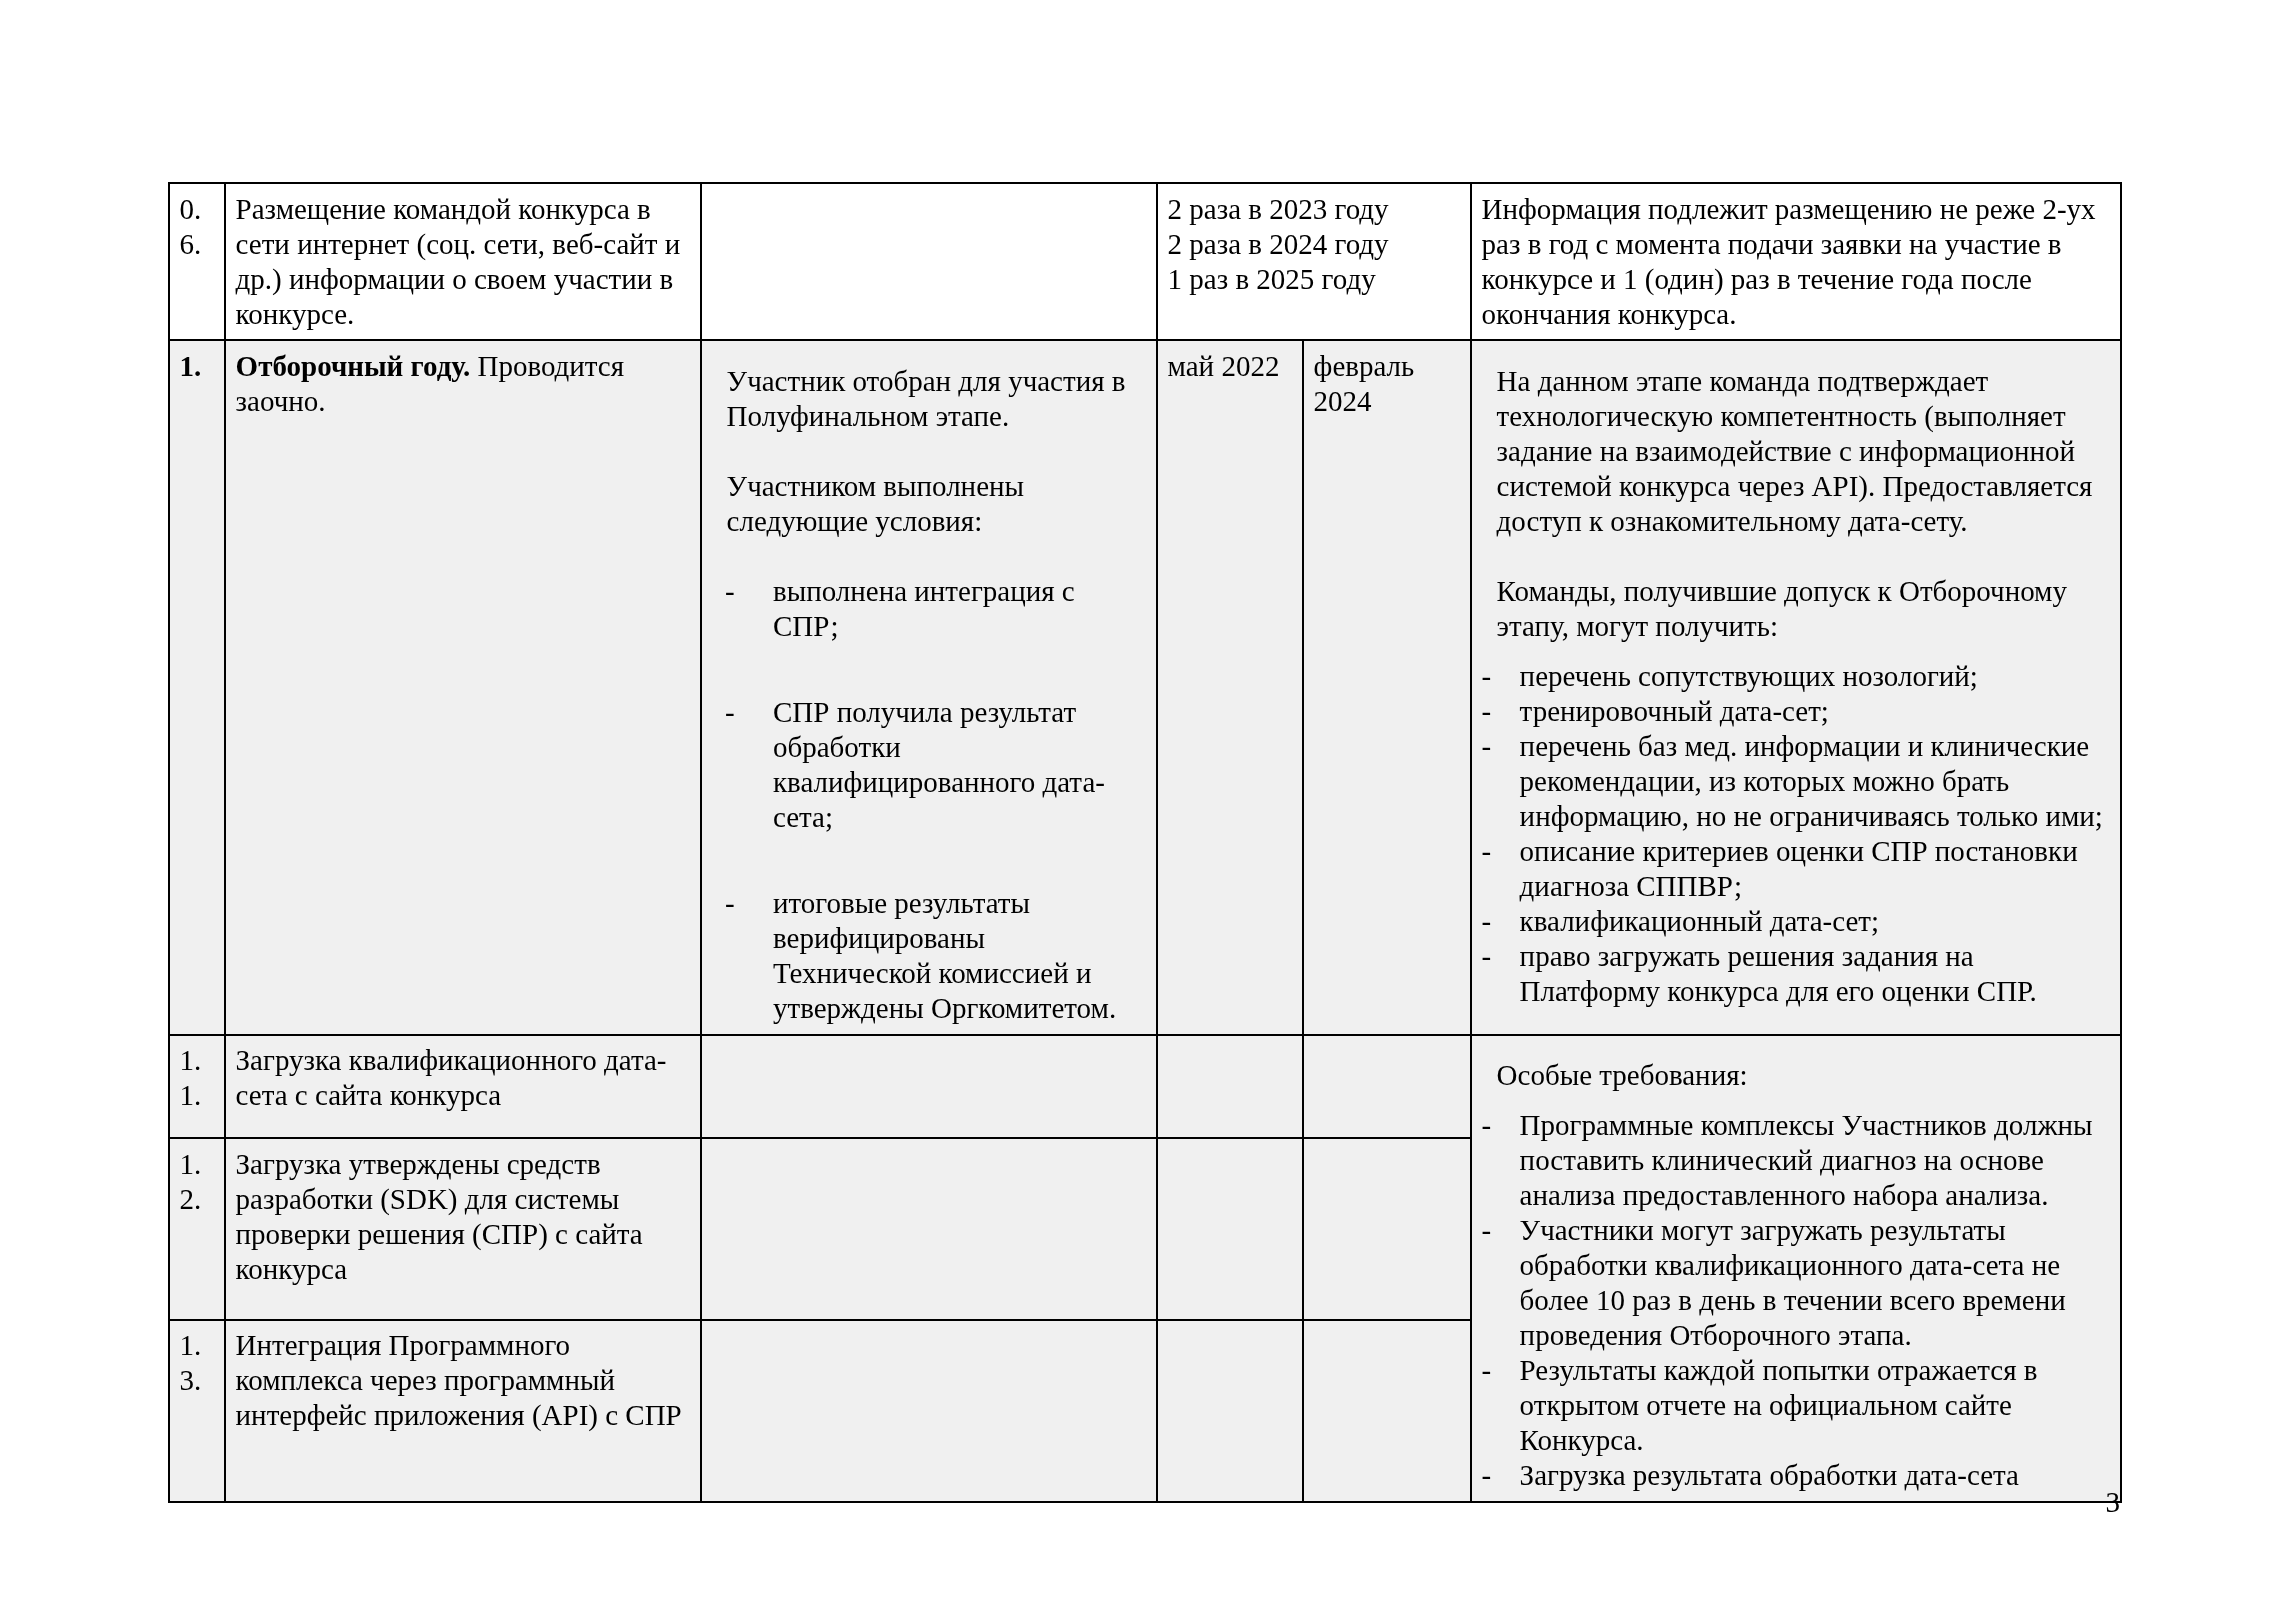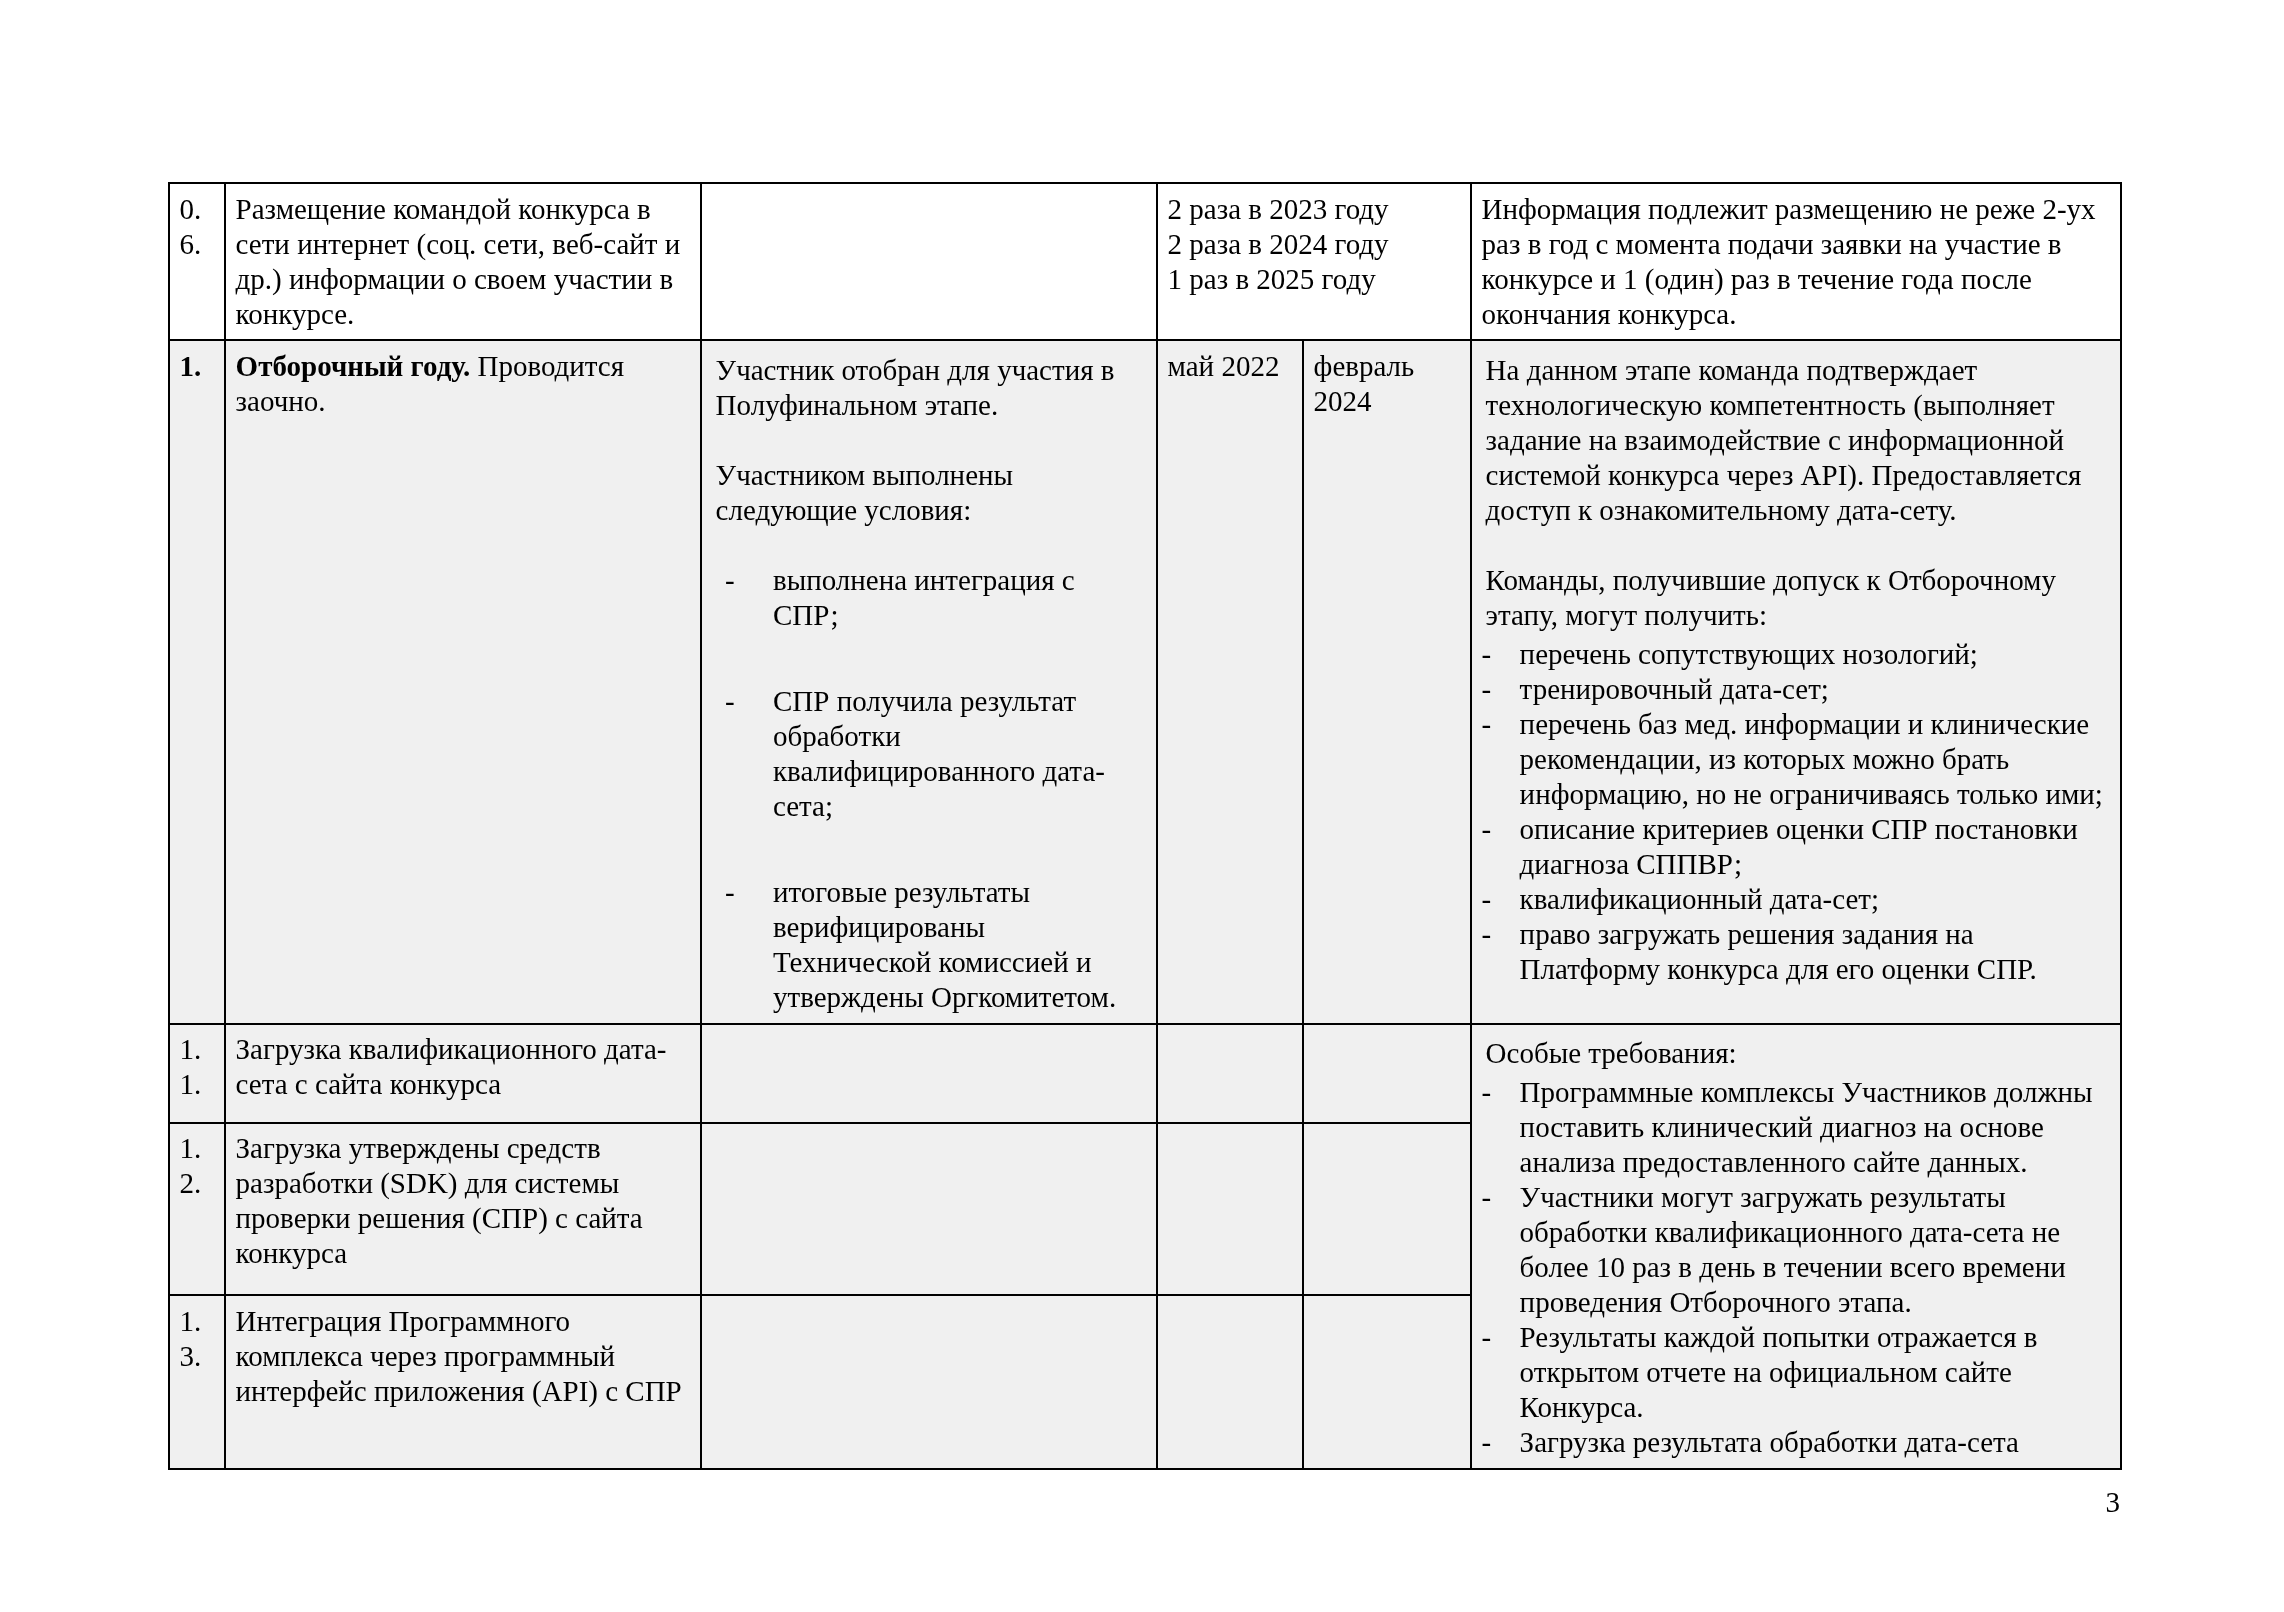--- a/index.html
+++ b/index.html
@@ -34,21 +34,21 @@
     border: 2.9px solid #000000;
     vertical-align: top;
     padding: 7.7px 9.6px;
     line-height: 35px;
     word-wrap: break-word;
   }
   tr.hl td { background: #f0f0f0; }
   tr.plain td { background: #ffffff; }
   .num-cell { padding-left: 9.6px; }
   .bold { font-weight: bold; }
-  p { margin: 4px; }
+  p { margin: 15px; }
   .gap-after { margin-bottom: 35px; }
   
   .bullet {
     display: flex;
     align-items: flex-start;
   }
   .bullet::before {
     content: "-";
     flex: 0 0 48px;
   }
@@ -143,21 +143,21 @@
     <tr class="hl" style="height:91px">
       <td class="num-cell">1.1.</td>
       <td>Загрузка квалификационного дата-сета с сайта конкурса</td>
       <td></td>
       <td></td>
       <td></td>
       <td rowspan="3">
         <p>Особые требования:</p>
         <div>
           <div class="bullet bullet-narrow">
-                <span class="bullet-text">Программные комплексы Участников должны поставить клинический диагноз на основе анализа предоставленного сайте данных.</span>
+                <span class="bullet-text">Программные комплексы Участников должны поставить клинический диагноз на основе анализа предоставленного набора анализа.</span>
               </div>
           <div class="bullet bullet-narrow">
                 <span class="bullet-text">Участники могут загружать результаты обработки квалификационного дата-сета не более 10 раз в день в течении всего времени проведения Отборочного этапа.</span>
               </div>
           <div class="bullet bullet-narrow">
                 <span class="bullet-text">Результаты каждой попытки отражается в открытом отчете на официальном сайте Конкурса.</span>
               </div>
           <div class="bullet bullet-narrow">
                 <span class="bullet-text">Загрузка результата обработки дата-сета</span>
               </div>

